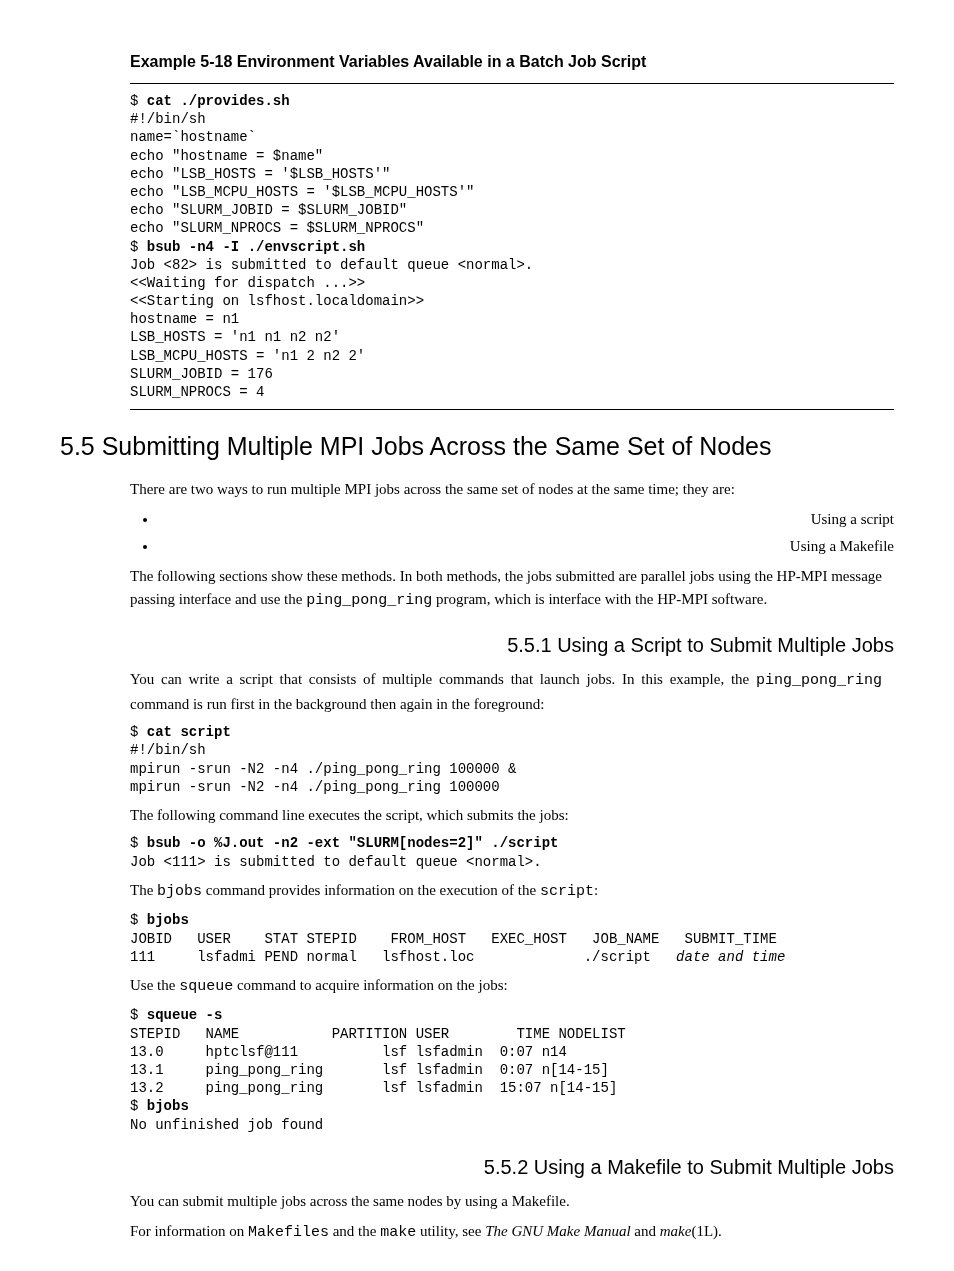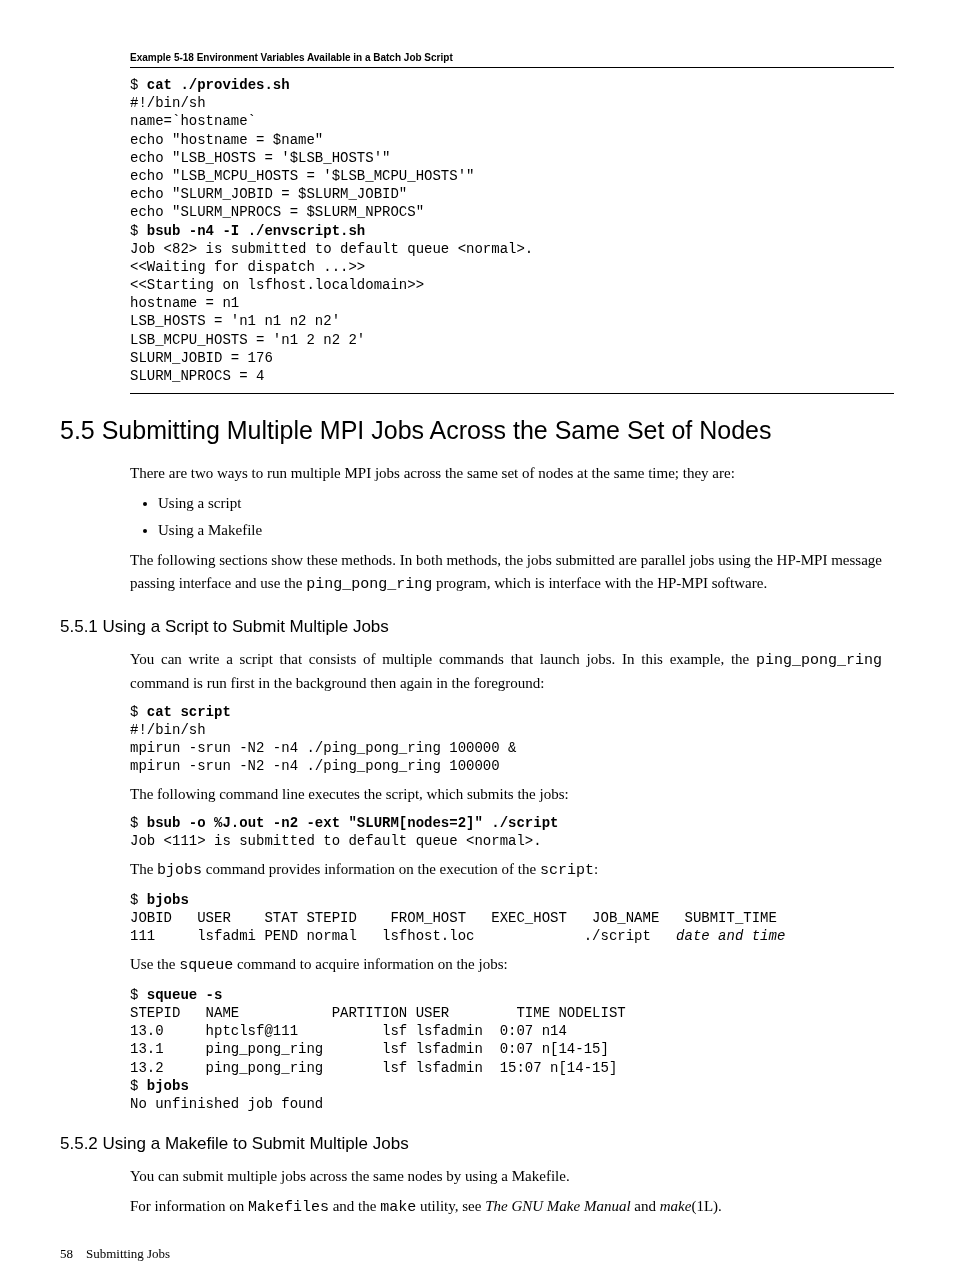--- a/index.html
+++ b/index.html
@@ -9,23 +9,23 @@
     color: #000;
     background: #fff;
     margin: 0;
     padding: 50px 60px 30px 60px;
     max-width: 954px;
     box-sizing: border-box;
   }
   .example-title {
     font-family: Verdana, Arial, sans-serif;
     font-weight: bold;
-    font-size: 10px;
+    font-size: 16px;
     margin-bottom: 8px;
-    padding-bottom: 2px;
+    padding-bottom: 9px;
     border-bottom: 1px solid #000;
     margin-left: 70px;
   }
   .code-block {
     font-family: 'Courier New', monospace;
     font-size: 14px;
     line-height: 1.3;
     white-space: pre;
     margin-left: 70px;
     margin-bottom: 8px;
@@ -43,33 +43,35 @@
   }
   h1.section {
     font-family: Verdana, Arial, sans-serif;
     font-weight: normal;
     font-size: 25px;
     margin: 16px 0 12px 0;
   }
   h2.subsection {
     font-family: Verdana, Arial, sans-serif;
     font-weight: normal;
-    font-size: 17px;
+    font-size: 20px;
     margin: 18px 0 8px 0;
+    text-align: right;
   }
   p.body {
     margin: 8px 12px 8px 70px;
     text-align: justify;
   }
   ul.bullets {
     margin: 8px 0 8px 70px;
     padding-left: 28px;
   }
   ul.bullets li {
     margin-bottom: 4px;
+    text-align: right;
   }
   .mono {
     font-family: 'Courier New', monospace;
   }
   .ital {
     font-style: italic;
   }
   .footer {
     margin-top: 24px;
     font-size: 13px;

